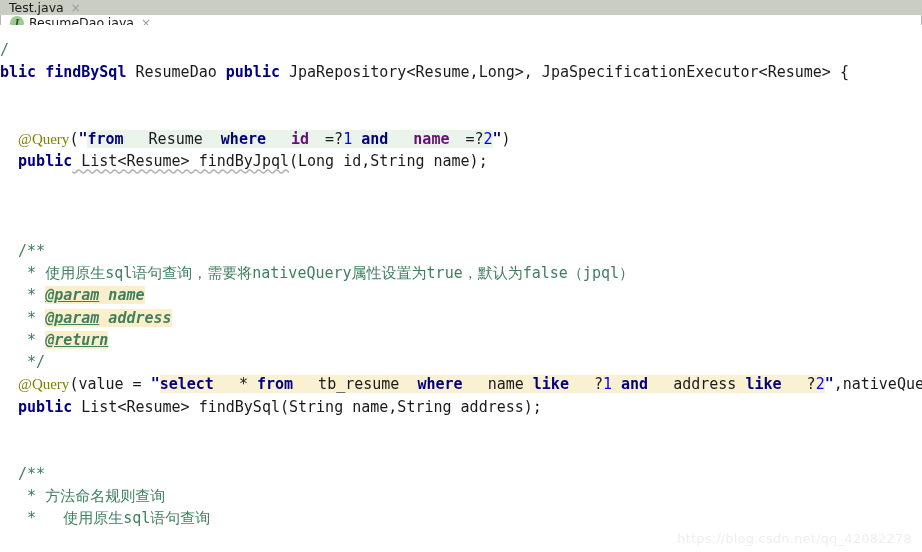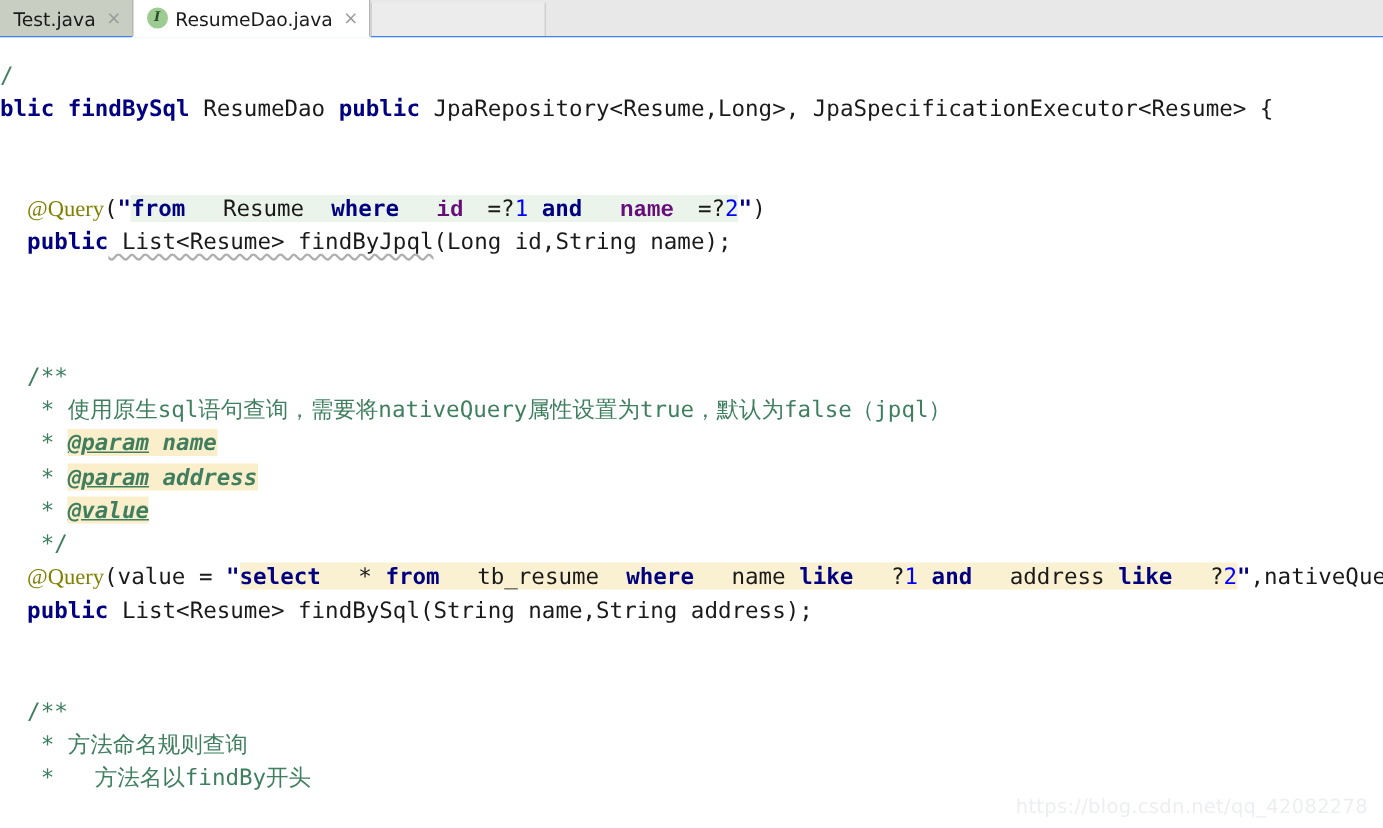--- a/index.html
+++ b/index.html
@@ -12,25 +12,26 @@
     height: 552px;
     overflow: hidden;
     font-family: "DejaVu Sans Mono", monospace;
     position: relative;
   }
 
   
   #tab-bar {
     height: 25px;
     background: #e8e8e8;
-    border-bottom: 1px solid #3b82f6;
+    border-bottom: 7px solid #3b82f6;
     display: flex;
     align-items: stretch;
     position: relative;
     box-sizing: border-box;
+    flex-direction: column;
   }
   .tab {
     display: flex;
     align-items: center;
     gap: 5px;
     padding: 0 7px 0 9px;
     font-family: "DejaVu Sans", sans-serif;
     font-size: 12.5px;
     color: #1a1a1a;
     box-sizing: border-box;
@@ -105,21 +106,21 @@
   
 
   
   .kw      { color: #000080; font-weight: bold; }
   .type    { color: #1a1a1a; }
   .anno    { color: #808000; font-family: Liberation Serif, serif; }
   .num     { color: #0000ff; }
   .cmt     { color: #3f7f5f; }
   .sqlkw   { color: #000080; font-weight: bold; text-align: center; }
   .sqlid   { color: #1a1a1a; padding-left: 16px; }
-  .sqlfield{ color: #660e7a; font-weight: bold; font-family: Liberation Mono, monospace; }
+  .sqlfield{ color: #660e7a; font-weight: bold; }
   .quote   { color: #000080; font-weight: bold; }
   .punct   { color: #1a1a1a; }
 
   .jpql-hl { background: #eaf4ea; }
   .sql-hl  { background: #faf0d2; }
   .tag-hl  { background: #fbeecb; }
   .jdoc-tag{ color: #3f7f5f; font-weight: bold; font-style: italic; text-decoration: underline; text-align: center; }
   .jdoc-param { color: #3f7f5f; font-weight: bold; font-style: italic; }
 
   .squiggle {
@@ -174,30 +175,30 @@
   <div class="line"> </div>
   <div class="line"> </div>
 
   <div class="line">  <span class="cmt">/**</span></div>
   <div class="line">  <span class="cmt"> * 使用原生sql语句查询，需要将nativeQuery属性设置为true，默认为false（jpql）</span></div>
 
   <div class="line">  <span class="cmt"> * </span><span class="tag-hl"><span class="jdoc-tag">@param</span><span class="jdoc-param"> name</span></span></div>
 
   <div class="line">  <span class="cmt"> * </span><span class="tag-hl"><span class="jdoc-tag">@param</span><span class="jdoc-param"> address</span></span></div>
 
-  <div class="line">  <span class="cmt"> * </span><span class="tag-hl"><span class="jdoc-tag">@value</span></span></div>
+  <div class="line">  <span class="cmt"> * </span><span class="tag-hl"><span class="jdoc-tag">@return</span></span></div>
 
   <div class="line">  <span class="cmt"> */</span></div>
 
   <div class="line">  <span class="anno">@Query</span><span class="punct">(value = </span><span class="quote">"</span><span class="sql-hl"><span class="sqlkw">select</span><span class="sqlid"> * </span><span class="sqlkw">from</span><span class="sqlid"> tb_resume  </span><span class="sqlkw">where</span><span class="sqlid"> name </span><span class="sqlkw">like</span><span class="sqlid"> ?</span><span class="num">1</span><span class="sqlkw"> and</span><span class="sqlid"> address </span><span class="sqlkw">like</span><span class="sqlid"> ?</span><span class="num">2</span></span><span class="quote">"</span><span class="punct">,nativeQuery =</span></div>
 
   <div class="line">  <span class="kw">public</span><span class="type"> List&lt;Resume&gt; findBySql(String name,String address);</span></div>
 
   <div class="line"> </div>
   <div class="line"> </div>
 
   <div class="line">  <span class="cmt">/**</span></div>
   <div class="line">  <span class="cmt"> * 方法命名规则查询</span></div>
-  <div class="line">  <span class="cmt"> *   方法名以findBy开头</span></div>
+  <div class="line">  <span class="cmt"> *   使用原生sql语句查询</span></div>
   <div class="line">  </div>
 
   <div id="watermark">https://blog.csdn.net/qq_42082278</div>
 </div>
 
 </body></html>

